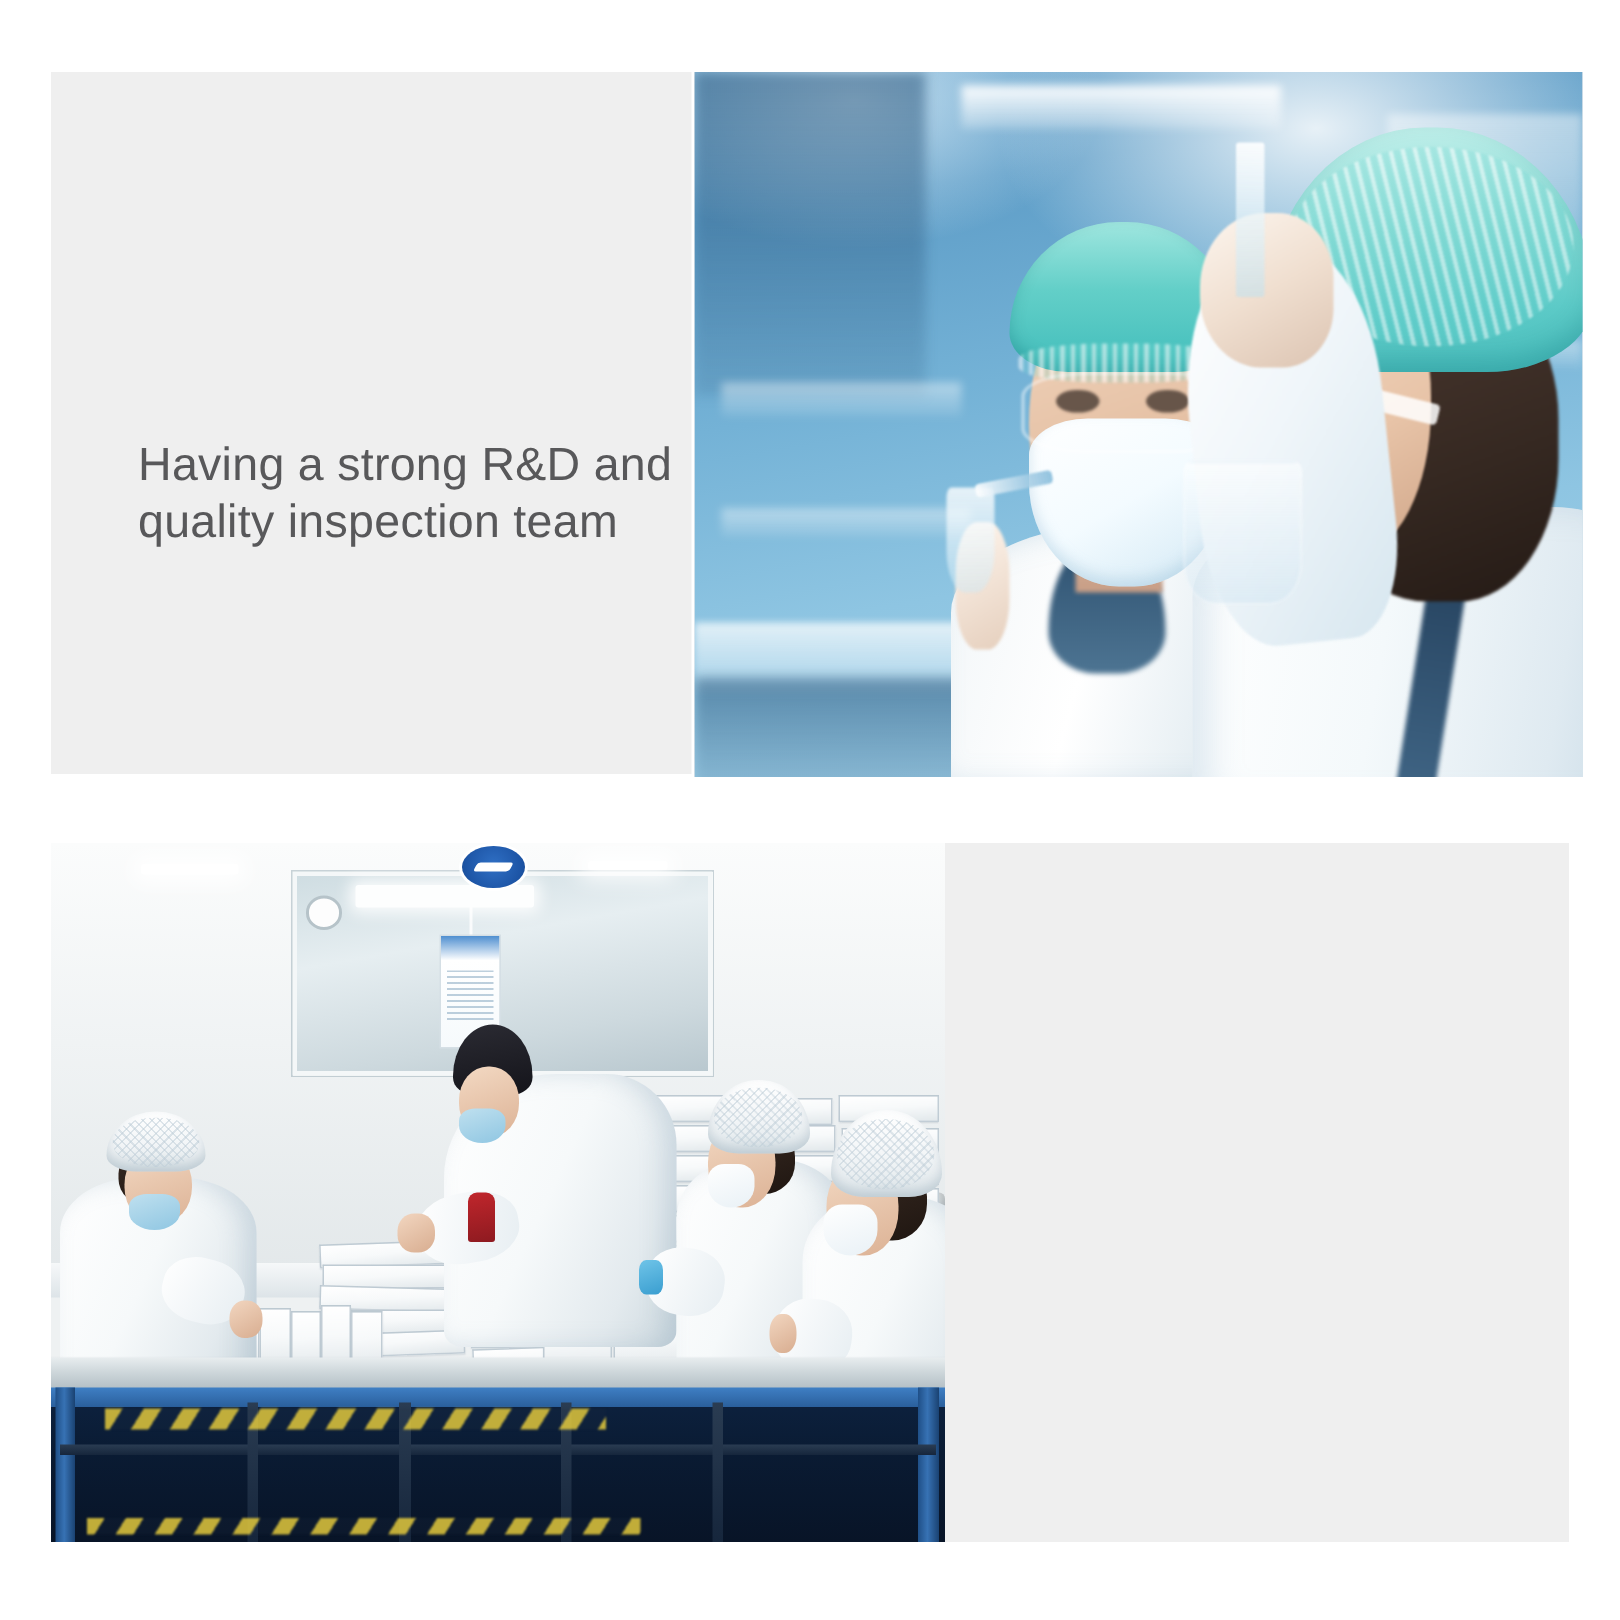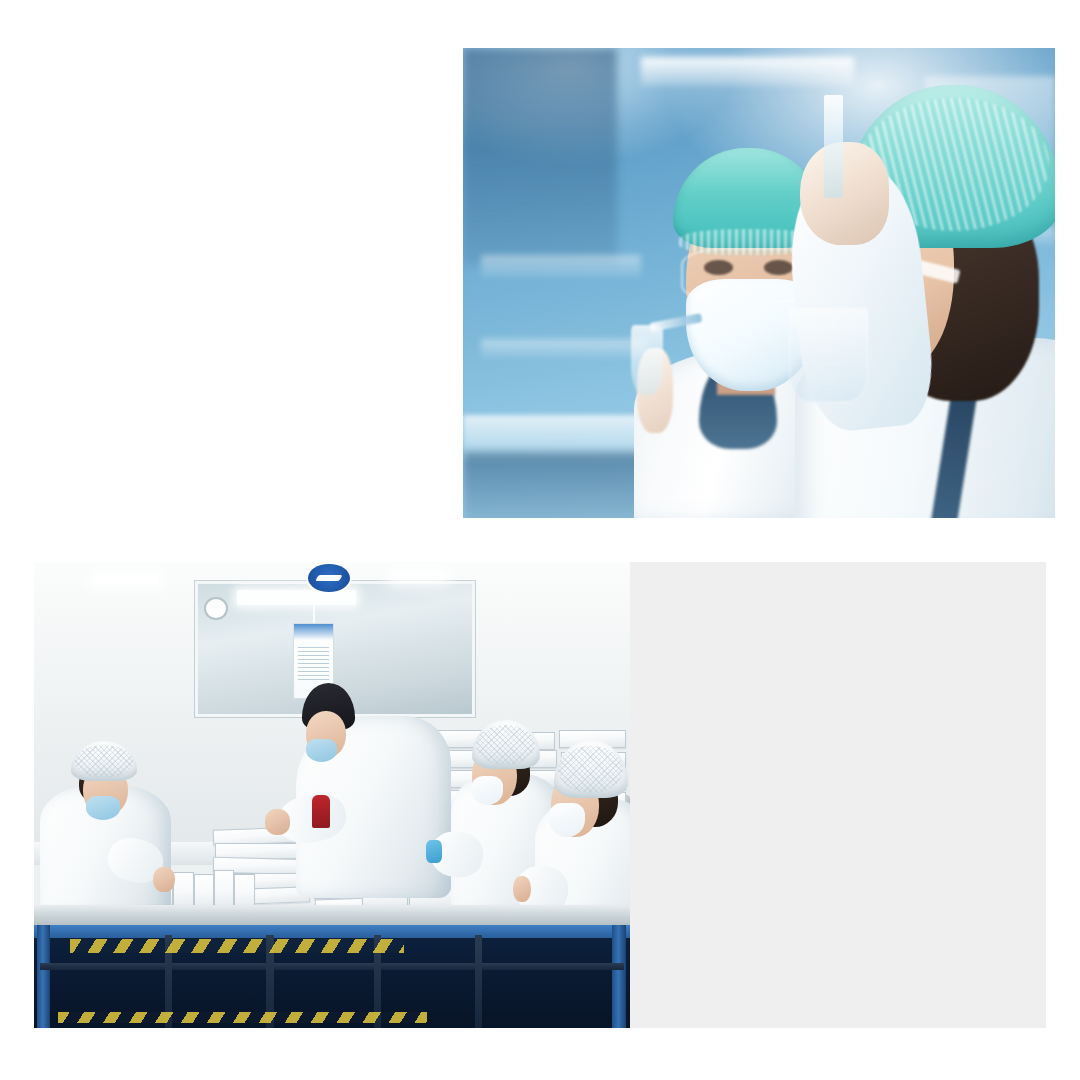--- a/index.html
+++ b/index.html
@@ -412,20 +412,24 @@
     position: absolute;
     background: linear-gradient(160deg, #6fc4e8, #3a9ed0);
     border-radius: 30%;
   }
 </style>
 </head>
 <body>
 
 <div id="page">
 
+  <div class="panel" id="top-panel">
+    <div class="caption" id="top-caption">Having a strong R&amp;D and
+quality inspection team</div>
+  </div>
 
   <div class="photo" id="top-photo">
     <div class="lab-bg"></div>
 
     <div class="lab-dark" style="left:0;top:0;width:26%;height:46%;"></div>
     <div class="lab-shelf" style="left:3%;top:44%;width:27%;height:5%;"></div>
     <div class="lab-shelf" style="left:3%;top:62%;width:28%;height:4%;"></div>
     <div class="lab-bench" style="left:0;top:78%;width:36%;height:10%;"></div>
     <div class="lab-dark" style="left:0;top:86%;width:40%;height:16%;"></div>
     <div class="lab-shelf" style="left:78%;top:6%;width:22%;height:28%;"></div>

